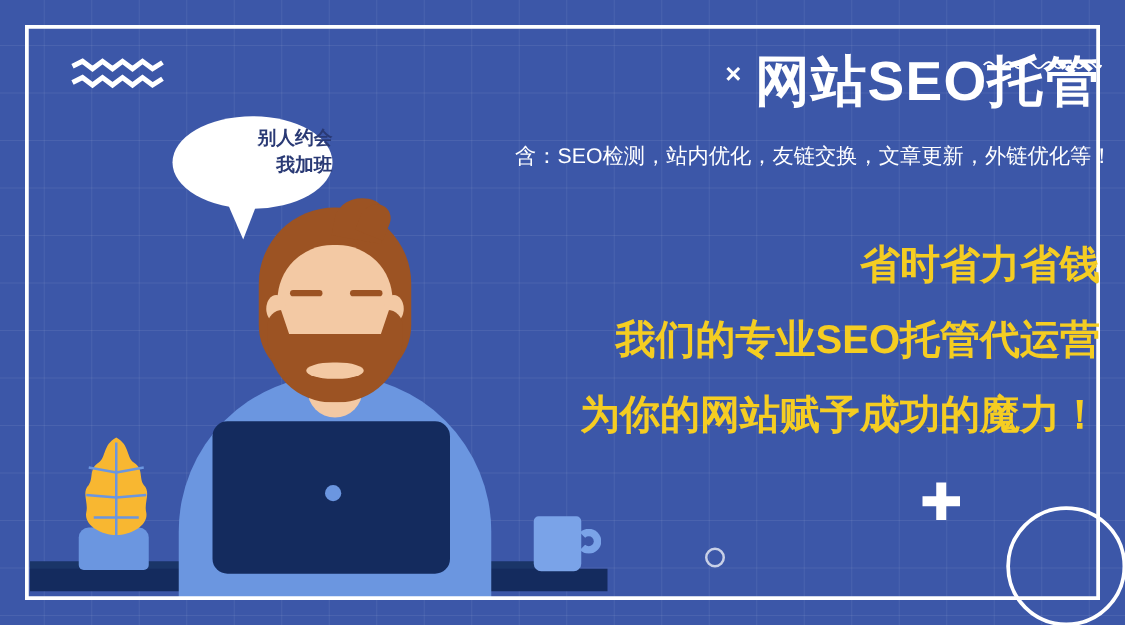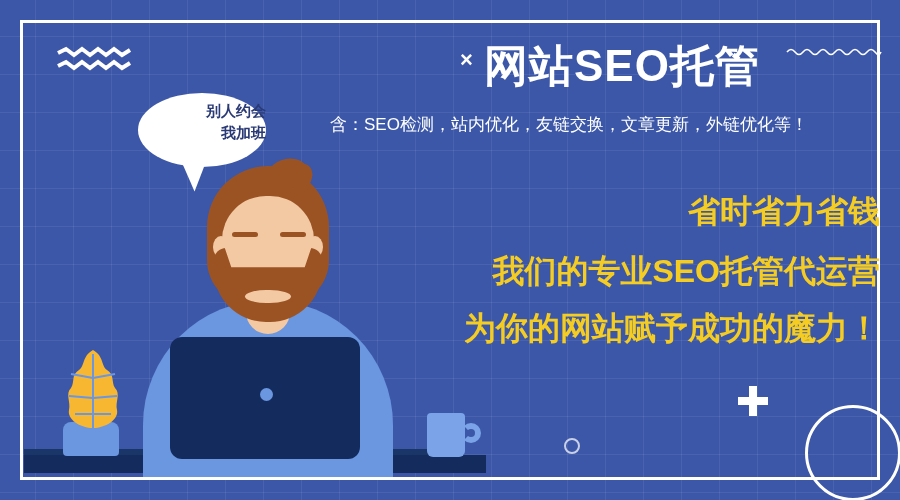--- a/index.html
+++ b/index.html
@@ -45,39 +45,39 @@
   .plus:before{left:11px;top:0;width:8px;height:30px;}
   .plus:after{left:0;top:11px;width:30px;height:8px;}
   .small-circle{
     position:absolute;left:564px;top:438px;width:16px;height:16px;
     border:2px solid rgba(255,255,255,0.72);border-radius:50%;
   }
 
   
   .headline{
     position:absolute;left:340px;top:44px;width:540px;
-    text-align:center;color:#ffffff;
+    text-align:right;color:#ffffff;
     font-size:44px;font-weight:bold;letter-spacing:1px;
     line-height:1;white-space:nowrap;
   }
   .headline .x-mark{
     font-size:22px;font-weight:bold;vertical-align:14px;margin-right:10px;
   }
   .subline{
     position:absolute;left:330px;top:115px;width:560px;
-    text-align:left;color:#ffffff;
+    text-align:right;color:#ffffff;
     font-size:17px;line-height:1.2;white-space:nowrap;
   }
   .slogans{
     position:absolute;left:360px;top:195px;width:520px;
     text-align:right;color:#f5cd22;font-weight:bold;
   }
   .slogans .s1{font-size:32px;line-height:1;margin-bottom:28px;}
   .slogans .s2{font-size:32px;line-height:1;margin-bottom:28px;}
-  .slogans .s3{font-size:32px;line-height:1;font-family:Liberation Mono, monospace;}
+  .slogans .s3{font-size:32px;line-height:1;}
 
   
   .illo{position:absolute;left:0;top:0;width:520px;height:500px;}
 
   
   .bubble{
     position:absolute;left:138px;top:93px;width:128px;height:74px;
     background:#ffffff;border-radius:50%/50%;
   }
   .bubble-tail{

